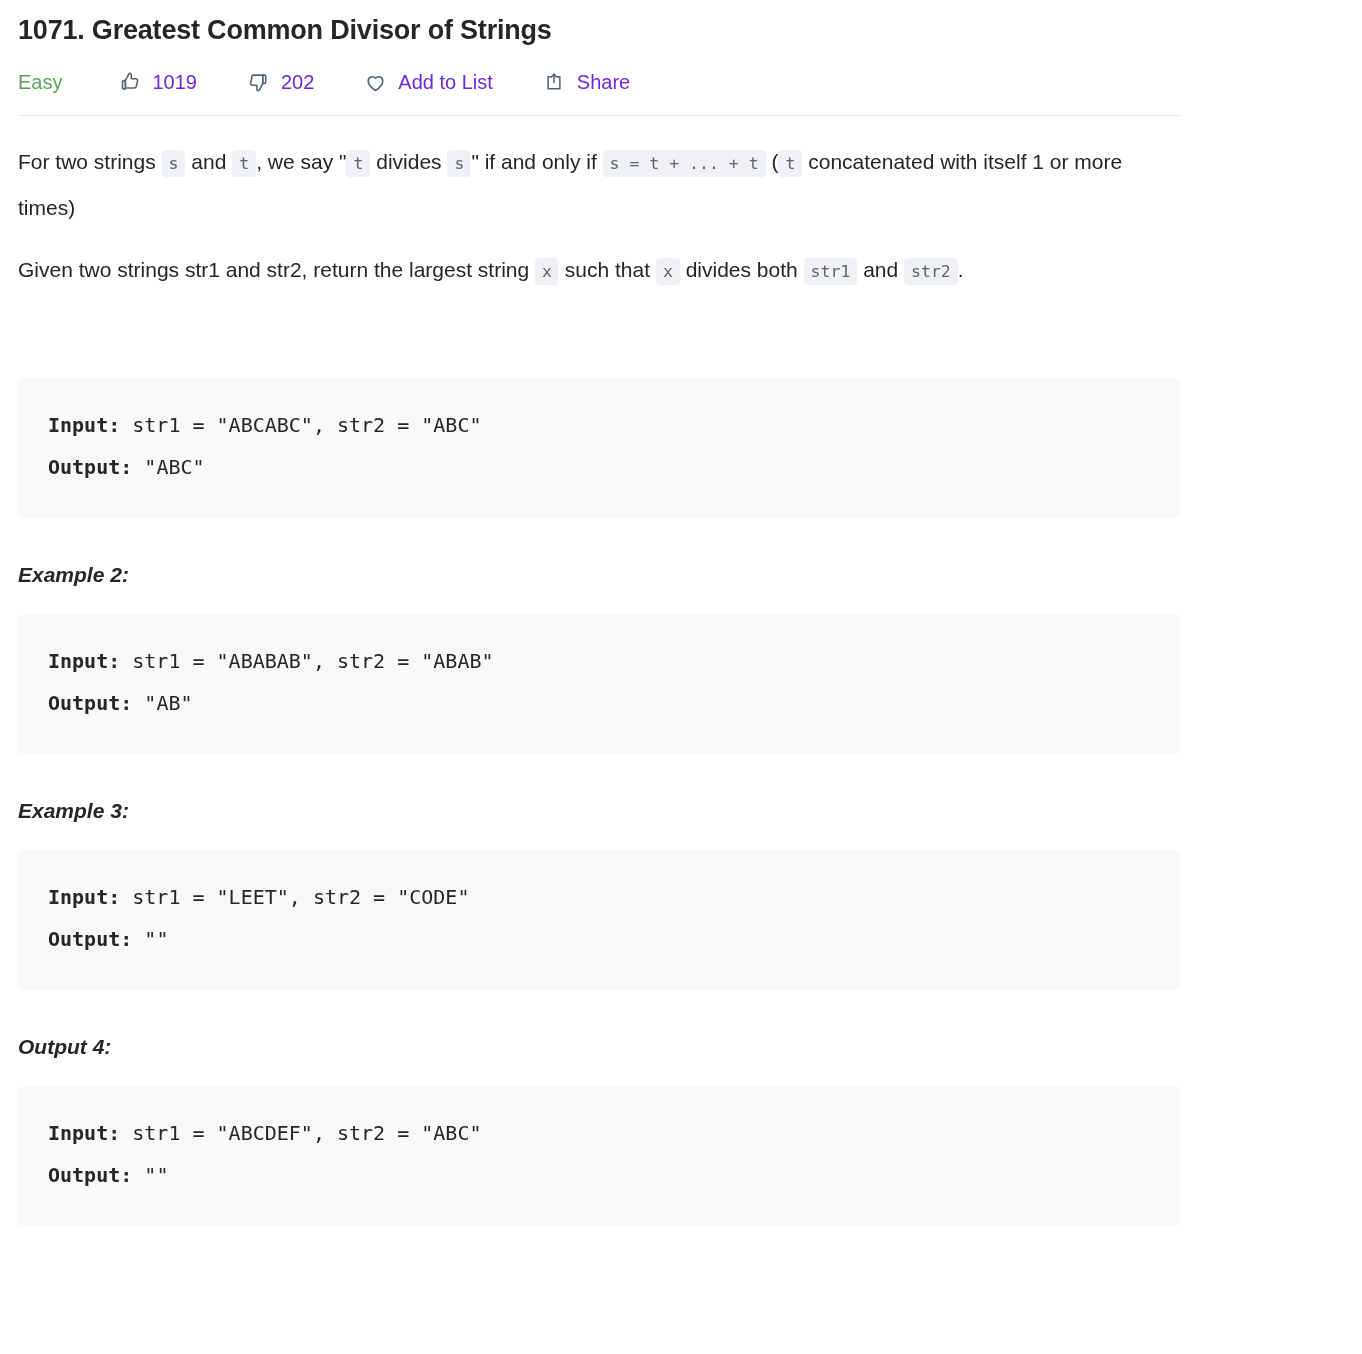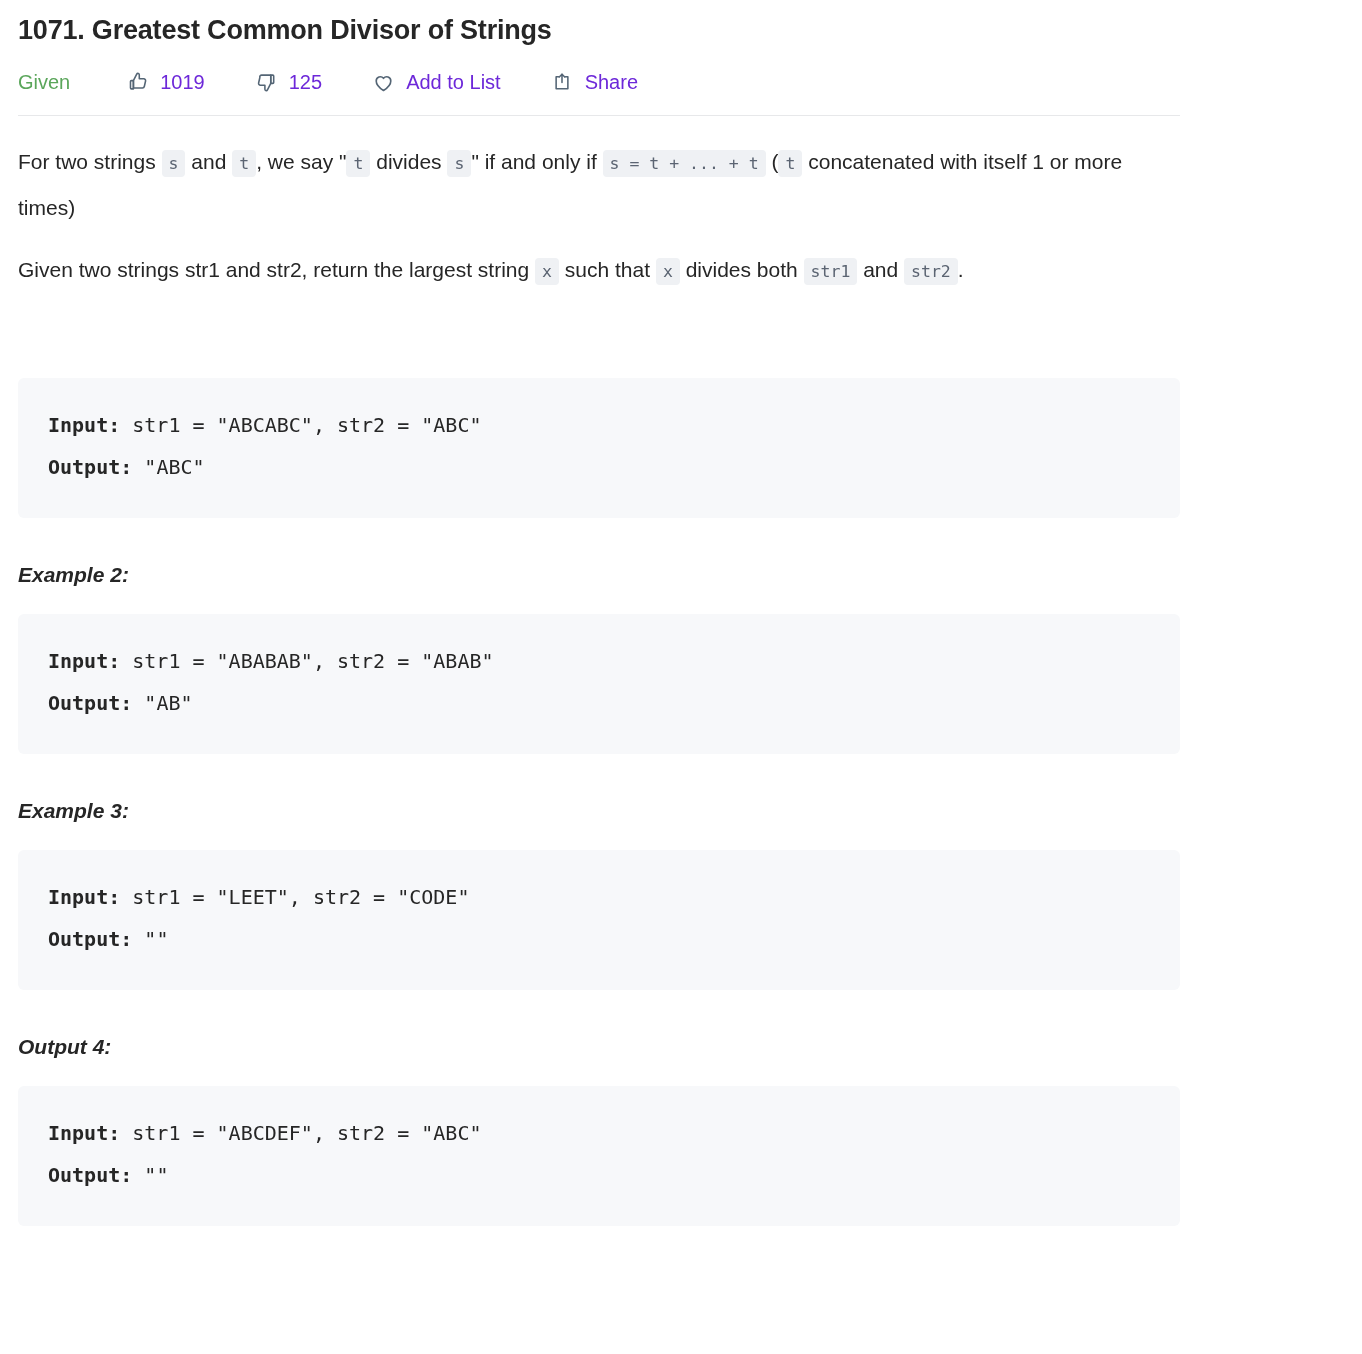--- a/index.html
+++ b/index.html
@@ -135,40 +135,40 @@
 </style>
 </head>
 <body>
 
 <div class="page">
 
   <h1 class="problem-title">1071. Greatest Common Divisor of Strings</h1>
 
   <div class="meta-row">
 
-    <span class="difficulty">Given</span>
+    <span class="difficulty">Easy</span>
 
     <span class="meta-item">
       <span class="ic">
         <svg width="22" height="22" viewBox="0 0 24 24" fill="none" stroke="#546575" stroke-width="1.7" stroke-linecap="round" stroke-linejoin="round">
           <path d="M7 10.5h-2.2a1 1 0 0 0-1 1v7a1 1 0 0 0 1 1H7z"></path>
           <path d="M7 10.5l3.6-7.1a1.5 1.5 0 0 1 2.8 1v4.1h4.9a2 2 0 0 1 1.95 2.45l-1.35 6a2 2 0 0 1-1.95 1.55H7z"></path>
         </svg>
       </span>
       <span class="meta-label">1019</span>
     </span>
 
     <span class="meta-item">
       <span class="ic">
         <svg width="22" height="22" viewBox="0 0 24 24" fill="none" stroke="#546575" stroke-width="1.7" stroke-linecap="round" stroke-linejoin="round">
           <path d="M17.2 13.5h2.2a1 1 0 0 0 1-1v-7a1 1 0 0 0-1-1h-2.2z"></path>
           <path d="M17.2 13.5l-3.6 7.1a1.5 1.5 0 0 1-2.8-1v-4.1H5.9a2 2 0 0 1-1.95-2.45l1.35-6A2 2 0 0 1 7.25 4.5h9.95z"></path>
         </svg>
       </span>
-      <span class="meta-label">125</span>
+      <span class="meta-label">202</span>
     </span>
 
     <span class="meta-item">
       <span class="ic">
         <svg width="23" height="23" viewBox="0 0 24 24" fill="none" stroke="#546575" stroke-width="1.7" stroke-linecap="round" stroke-linejoin="round">
           <path d="M12 20.3s-7.6-4.7-7.6-9.9A4.3 4.3 0 0 1 12 7.6a4.3 4.3 0 0 1 7.6 2.8c0 5.2-7.6 9.9-7.6 9.9z"></path>
         </svg>
       </span>
       <span class="meta-label">Add to List</span>
     </span>

